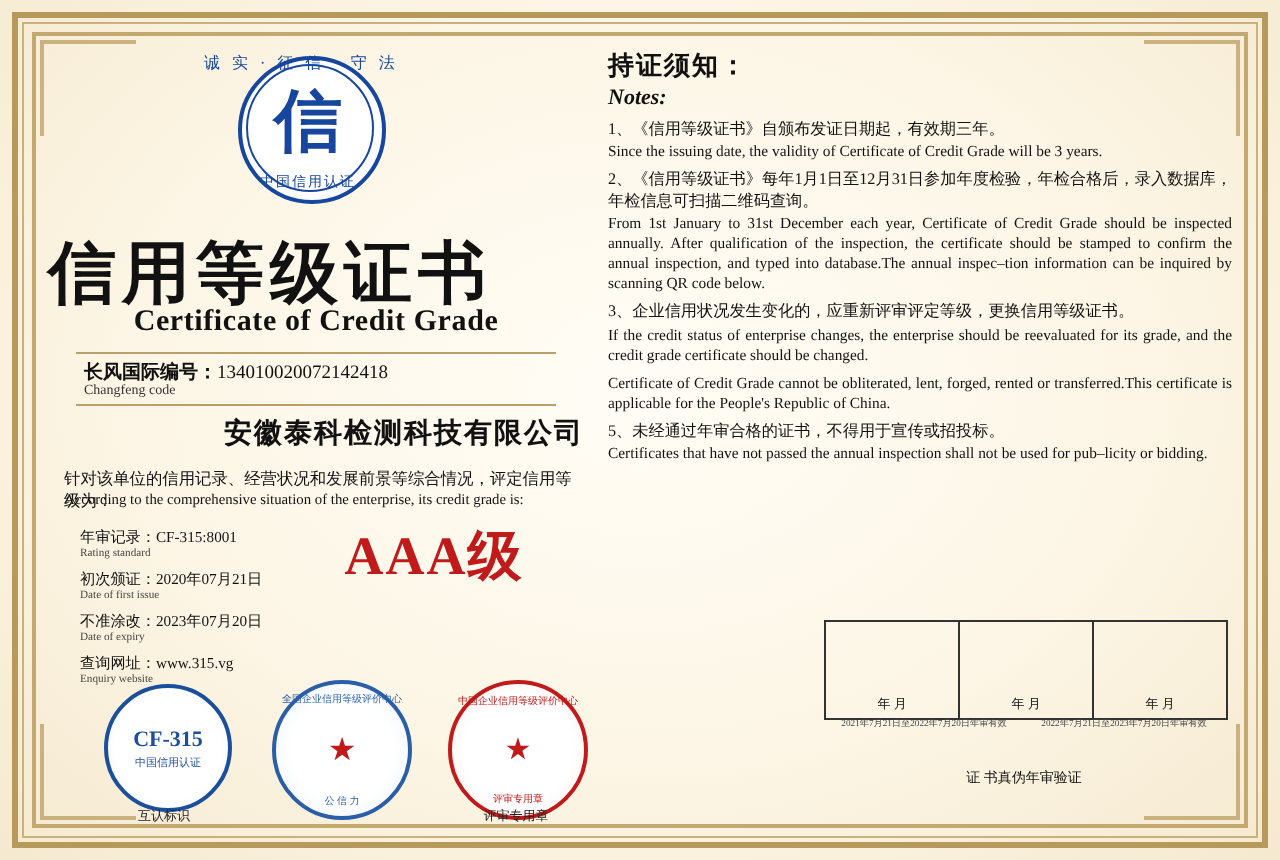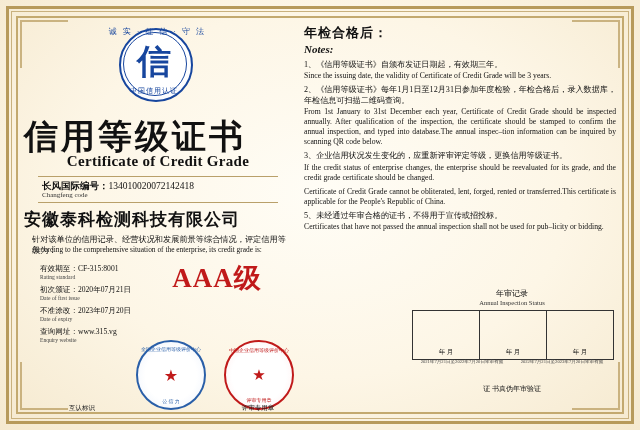--- a/index.html
+++ b/index.html
@@ -57,21 +57,21 @@
   .emblem .ring2{
     position:absolute;left:21px;top:4px;width:62px;height:62px;border-radius:50%;
     border:1px solid #17469e;
   }
   .emblem .xin{
     position:absolute;left:0;top:0;width:104px;height:70px;
     color:#17469e;font-size:34px;font-weight:bold;text-align:center;line-height:68px;
     font-family:"Liberation Serif", serif;
   }
   .emblem .arc{
-    position:absolute;left:0;top:-2px;width:104px;text-align:right;
+    position:absolute;left:0;top:-2px;width:104px;text-align:left;
     font-size:8px;color:#17469e;letter-spacing:2px;
   }
   .emblem .arc-b{
     position:absolute;left:0;top:58px;width:104px;text-align:center;
     font-size:7px;color:#17469e;letter-spacing:1px;
   }
   .title-cn{
     position:absolute;left:0;top:92px;width:268px;text-align:left;
     font-size:34px;font-weight:bold;color:#111;letter-spacing:3px;
     font-family:"Liberation Serif", serif;
@@ -82,22 +82,22 @@
   }
   .code-line{
     position:absolute;left:18px;top:158px;width:250px;
     font-size:9.5px;color:#111;
   }
   .code-line .lbl-cn{font-size:9.5px;font-weight:bold;}
   .code-sub{
     position:absolute;left:18px;top:169px;font-size:7px;color:#333;
   }
   .company{
-    position:absolute;left:0;top:186px;width:268px;text-align:left;
-    font-size:17px;font-weight:bold;color:#111;letter-spacing:1px;
+    position:absolute;left:0;top:186px;width:268px;text-align:right;
+    font-size:14px;font-weight:bold;color:#111;letter-spacing:1px;
   }
   .rule{
     position:absolute;left:14px;width:240px;height:1px;background:#b9a06a;
   }
   .criteria-cn{
     position:absolute;left:8px;top:212px;width:258px;
     font-size:8.2px;color:#111;line-height:11px;
   }
   .criteria-en{
     position:absolute;left:8px;top:223px;width:258px;
@@ -253,76 +253,76 @@
 
       <div class="company">安徽泰科检测科技有限公司</div>
 
       <div class="criteria-cn">针对该单位的信用记录、经营状况和发展前景等综合情况，评定信用等级为：</div>
       <div class="criteria-en">According to the comprehensive situation of the enterprise, its credit grade is:</div>
 
       <div class="grade">AAA级</div>
 
       <div class="meta">
         <div class="row">
-          <span>有效期至：CF-315:8001</span>
+          <span>年审记录：CF-315:8001</span>
           <span class="en">Rating standard</span>
         </div>
         <div class="row">
           <span>初次颁证：2020年07月21日</span>
           <span class="en">Date of first issue</span>
         </div>
         <div class="row">
           <span>不准涂改：2023年07月20日</span>
           <span class="en">Date of expiry</span>
         </div>
         <div class="row">
           <span>查询网址：www.315.vg</span>
           <span class="en">Enquiry website</span>
         </div>
       </div>
 
       <div class="seals">
+        <div class="seal seal-blue">
+          <div class="t">CF-315</div>
+          <div class="sub">中国信用认证</div>
+        </div>
         <div class="seal seal-mid">
           <div class="ring-txt">全国企业信用等级评价中心</div>
           <div class="star">★</div>
           <div class="ring-txt2">公 信 力</div>
         </div>
         <div class="seal seal-red">
           <div class="ring-txt">中国企业信用等级评价中心</div>
           <div class="star">★</div>
           <div class="ring-txt2">评审专用章</div>
         </div>
         <div class="seal-cap" style="left:-8px;">互认标识</div>
         <div class="seal-cap" style="left:168px;">评审专用章</div>
       </div>
     </div>
 
     <div class="right">
-      <div class="notes-title-cn">年检合格后：</div>
+      <div class="notes-title-cn">持证须知：</div>
       <div class="notes-title-en">Notes:</div>
 
       <div class="note">1、《信用等级证书》自颁布发证日期起，有效期三年。</div>
       <div class="note-en">Since the issuing date, the validity of Certificate of Credit Grade will be 3 years.</div>
 
       <div class="note">2、《信用等级证书》每年1月1日至12月31日参加年度检验，年检合格后，录入数据库，年检信息可扫描二维码查询。</div>
       <div class="note-en">From 1st January to 31st December each year, Certificate of  Credit Grade should be inspected annually. After qualification of the inspection, the certificate should be stamped to confirm the annual inspection, and typed into database.The annual inspec–tion information can be inquired by scanning QR code below.</div>
 
       <div class="note">3、企业信用状况发生变化的，应重新评审评定等级，更换信用等级证书。</div>
       <div class="note-en">If the credit status of enterprise changes, the enterprise should be reevaluated for its grade, and the credit grade certificate should be changed.</div>
 
       <div class="note-en">Certificate of Credit Grade  cannot be obliterated, lent, forged, rented or transferred.This certificate is applicable for the People's Republic of China.</div>
 
       <div class="note">5、未经通过年审合格的证书，不得用于宣传或招投标。</div>
       <div class="note-en">Certificates that have not passed the annual inspection shall not be used for pub–licity or bidding.</div>
 
       <div class="annual-box">
-        <div class="annual-title">
-          <span>年审记录</span>
-          <span class="en">Annual Inspection Status</span>
-        </div>
         <div class="annual-grid">
           <div class="annual-cell">
             <div class="ym">年  月</div>
           </div>
           <div class="annual-cell">
             <div class="ym">年  月</div>
           </div>
           <div class="annual-cell">
             <div class="ym">年  月</div>
           </div>

